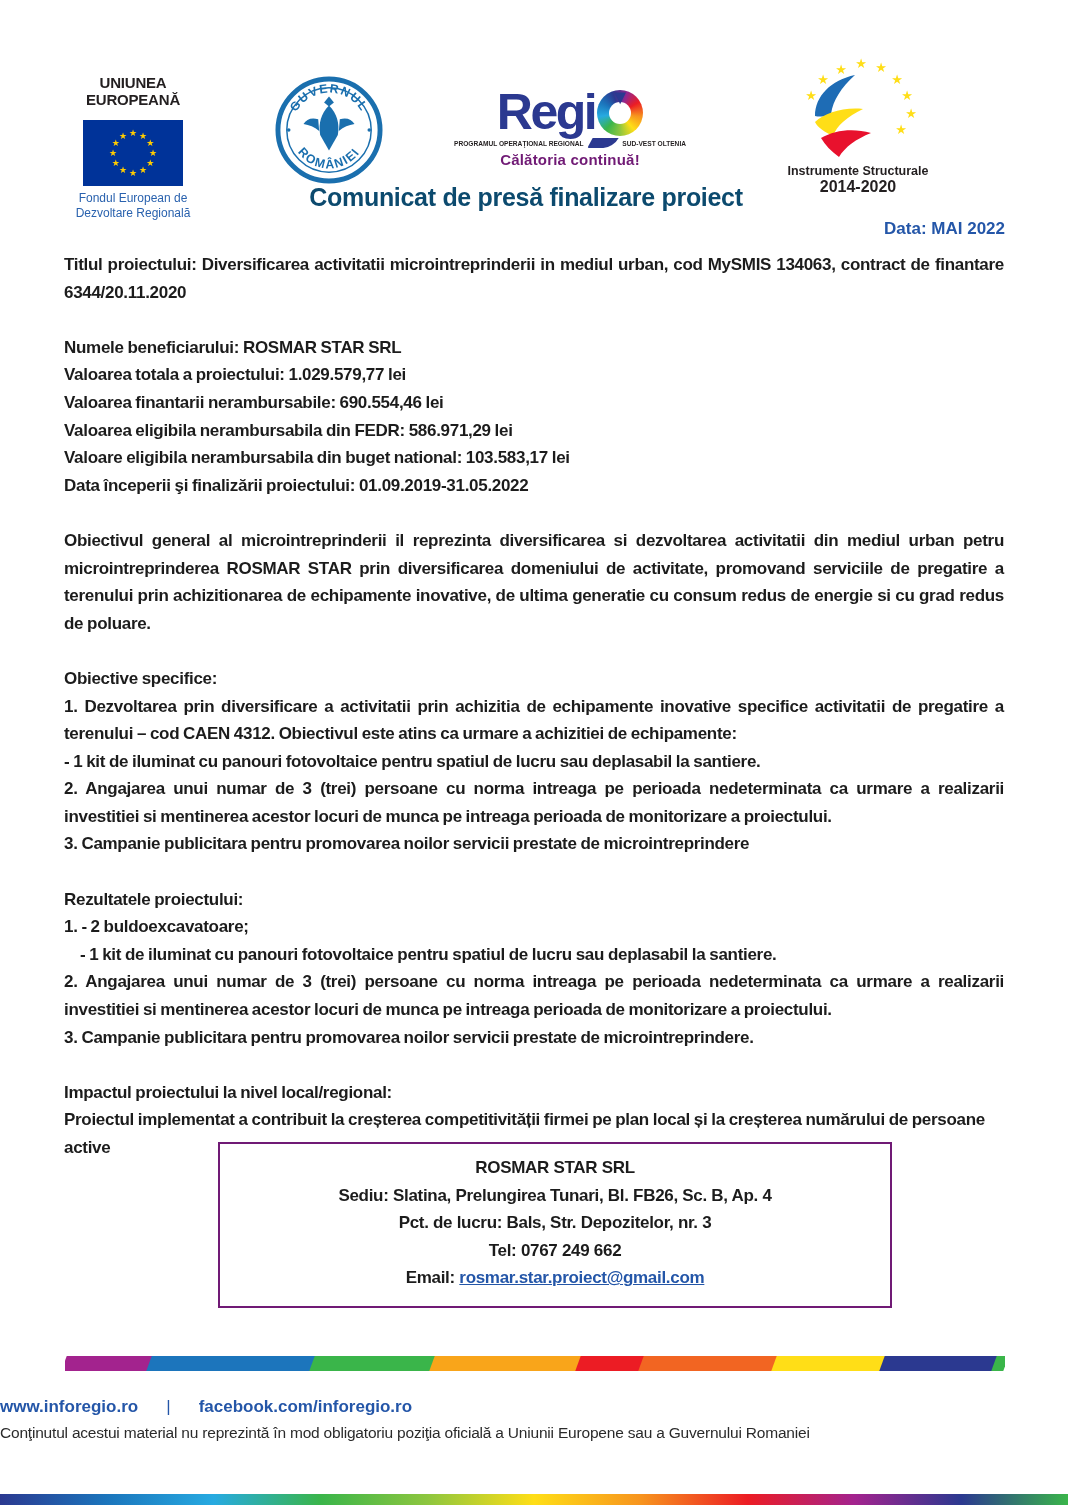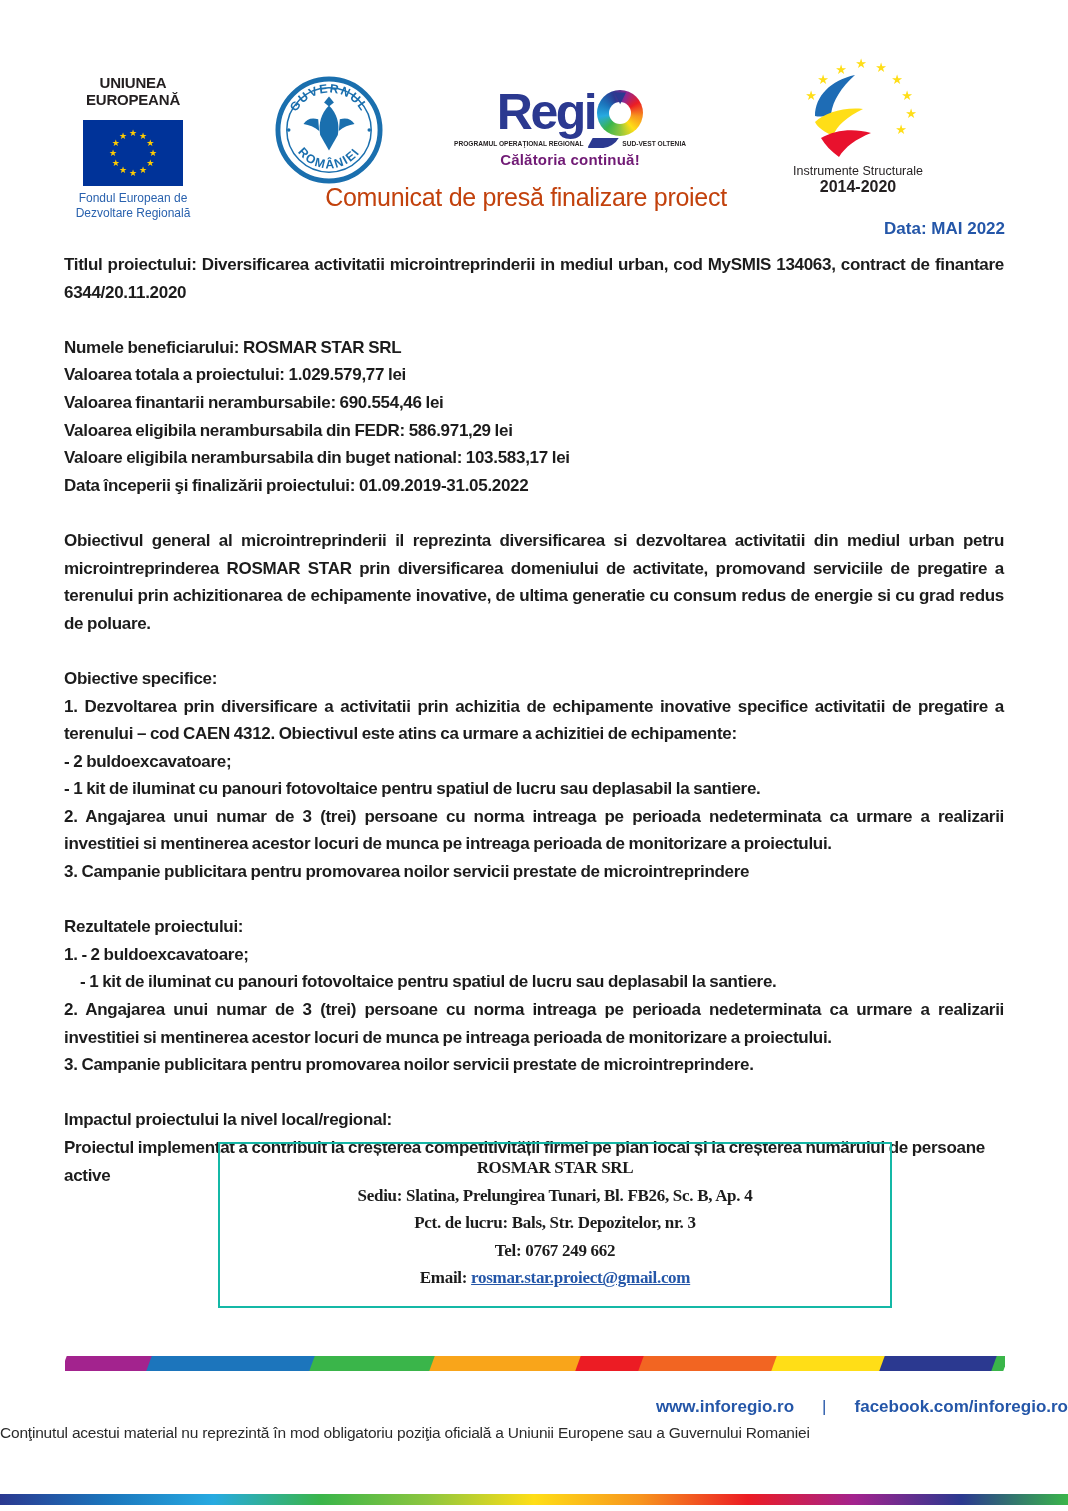--- a/index.html
+++ b/index.html
@@ -18,43 +18,43 @@
   .wheel{position:relative;width:46px;height:46px;border-radius:50%;margin-left:2px;
          background:conic-gradient(from 20deg,#92278f,#ec1c24,#f7941e,#ffde17,#8dc63f,#39b54a,#27aae1,#1b75bc,#2b3990,#92278f);}
   .wheel:after{content:"";position:absolute;inset:12px;background:#fff;border-radius:50%;}
   .wheel .notch{position:absolute;top:-2px;left:50%;transform:translateX(-50%);z-index:2;
          color:#2b3990;font-size:20px;line-height:18px;font-weight:700;}
   .regio-sub{display:flex;justify-content:space-between;align-items:center;font-size:6.6px;font-weight:700;
              color:#231f20;margin-top:2px;padding:0 4px;}
   .regio-swoosh{width:26px;height:10px;background:#2b3990;border-radius:0 0 14px 2px;transform:skewX(-28deg);}
   .regio-tag{font-size:15px;font-weight:700;color:#701a75;margin-top:3px;letter-spacing:.2px;}
   .is{left:778px;top:58px;width:160px;}
-  .is-l1{font-size:12.5px;font-weight:400;color:#231f20;margin-top:2px;}
+  .is-l1{font-size:12.5px;font-weight:700;color:#231f20;margin-top:2px;}
   .is-l2{font-size:16px;font-weight:700;color:#231f20;}
   
   .doc-title{position:absolute;left:0;right:16px;top:183px;text-align:center;
-             font-size:25px;font-weight:400;color:#c2410c;letter-spacing:-.3px;}
+             font-size:25px;font-weight:700;color:#0c4a6e;letter-spacing:-.3px;}
   .doc-date{position:absolute;right:63px;top:219px;font-size:17px;font-weight:700;color:#2456a8;}
   
   .body-col{position:absolute;left:64px;right:64px;top:251px;}
   .bl{margin:0;font-size:17px;font-weight:700;line-height:27.6px;letter-spacing:-.3px;word-spacing:-.6px;color:#1c1c1c;}
   .bl.j{text-align:justify;}
   .bl.ind{padding-left:16px;}
   .bl.gap{height:27.6px;}
   
-  .contact{position:absolute;left:218px;top:1142px;width:670px;border:2px solid #14b8a6;
-           text-align:center;padding:10px 0 14px 0;font-family:Liberation Serif, serif;}
+  .contact{position:absolute;left:218px;top:1142px;width:670px;border:2px solid #701a75;
+           text-align:center;padding:10px 0 14px 0;}
   .contact .cl{font-size:17px;font-weight:700;line-height:27.6px;letter-spacing:-.3px;color:#1c1c1c;}
   .contact a{color:#2456a8;text-decoration:underline;font-weight:700;}
   
   .invest{position:absolute;left:0;right:0;top:1294px;text-align:center;
           font-size:18.5px;font-weight:400;color:#2a5da8;line-height:29px;letter-spacing:-.2px;}
   .stripe{position:absolute;left:65px;top:1356px;width:940px;height:15px;display:flex;overflow:hidden;}
   .stripe .seg{height:100%;transform:skewX(-20deg);margin:0 -1px;}
-  .links{position:absolute;left:0;right:0;top:1397px;text-align:right;font-size:17px;font-weight:700;color:#2456a8;padding-left:45px;}
+  .links{position:absolute;left:0;right:0;top:1397px;text-align:left;font-size:17px;font-weight:700;color:#2456a8;}
   .links a{color:#2456a8;text-decoration:none;}
   .links .sep{display:inline-block;margin:0 28px;font-weight:400;}
   .disclaimer{position:absolute;left:0;right:0;top:1424px;
               font-size:15.5px;font-weight:400;color:#2b2b2b;letter-spacing:-.2px;}
   .bottom-bar{position:absolute;left:0;right:0;bottom:6px;height:11px;}
 </style>
 </head>
 <body>
 
 <div class="page">
@@ -153,21 +153,20 @@
       <p class="bl">Valoarea totala a proiectului: 1.029.579,77 lei</p>
       <p class="bl">Valoarea finantarii nerambursabile: 690.554,46 lei</p>
       <p class="bl">Valoarea eligibila nerambursabila din FEDR: 586.971,29 lei</p>
       <p class="bl">Valoare eligibila nerambursabila din buget national: 103.583,17 lei</p>
       <p class="bl">Data începerii şi finalizării proiectului: 01.09.2019-31.05.2022</p>
       <p class="bl gap"></p>
       <p class="bl j">Obiectivul general al microintreprinderii il reprezinta diversificarea si dezvoltarea activitatii din mediul urban petru microintreprinderea ROSMAR STAR prin diversificarea domeniului de activitate, promovand serviciile de pregatire a terenului prin achizitionarea de echipamente inovative, de ultima generatie cu consum redus de energie si cu grad redus de poluare.</p>
       <p class="bl gap"></p>
       <p class="bl">Obiective specifice:</p>
       <p class="bl j">1. Dezvoltarea prin diversificare a activitatii prin achizitia de echipamente inovative specifice activitatii de pregatire a terenului – cod CAEN 4312. Obiectivul este atins ca urmare a achizitiei de echipamente:</p>
-      <p class="bl">- 2 buldoexcavatoare;</p>
       <p class="bl">- 1 kit de iluminat cu panouri fotovoltaice pentru spatiul de lucru sau deplasabil la santiere.</p>
       <p class="bl j">2. Angajarea unui numar de 3 (trei) persoane cu norma intreaga pe perioada nedeterminata ca urmare a realizarii investitiei si mentinerea acestor locuri de munca pe intreaga perioada de monitorizare a proiectului.</p>
       <p class="bl">3. Campanie publicitara pentru promovarea noilor servicii prestate de microintreprindere</p>
       <p class="bl gap"></p>
       <p class="bl">Rezultatele proiectului:</p>
       <p class="bl">1. - 2 buldoexcavatoare;</p>
       <p class="bl ind">- 1 kit de iluminat cu panouri fotovoltaice pentru spatiul de lucru sau deplasabil la santiere.</p>
       <p class="bl j">2. Angajarea unui numar de 3 (trei) persoane cu norma intreaga pe perioada nedeterminata ca urmare a realizarii investitiei si mentinerea acestor locuri de munca pe intreaga perioada de monitorizare a proiectului.</p>
       <p class="bl">3. Campanie publicitara pentru promovarea noilor servicii prestate de microintreprindere.</p>
       <p class="bl gap"></p>

